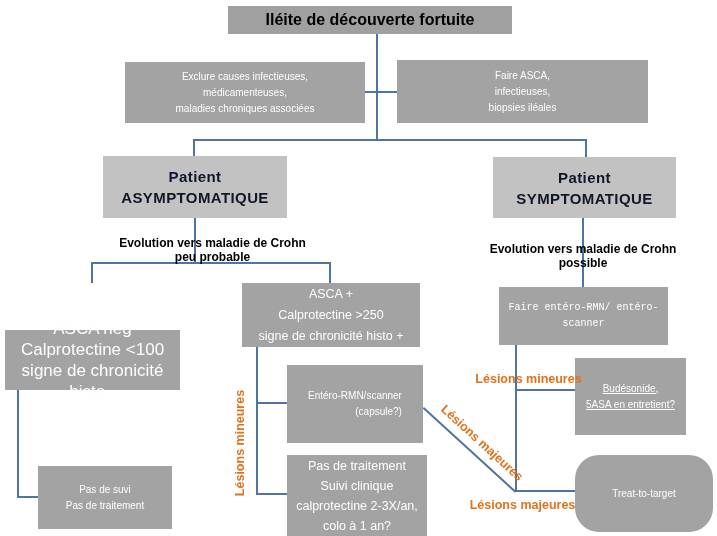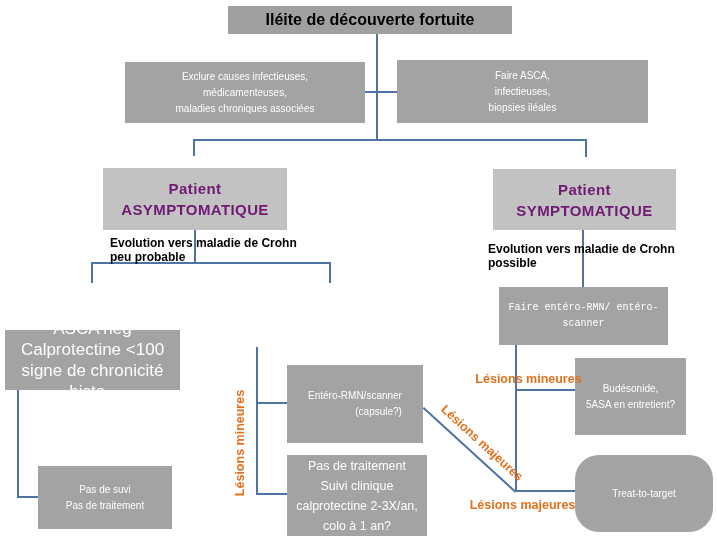--- a/index.html
+++ b/index.html
@@ -9,26 +9,26 @@
   }
   .ln { position:absolute; background:#4e74a4; }
   .diag { transform-origin:0 0; transform:rotate(42.4deg); }
   .box {
     position:absolute; display:flex; align-items:center; justify-content:center;
     text-align:center; white-space:pre-line; box-sizing:border-box;
   }
   .gray  { background:#a3a3a3; color:#fefefe; font-size:10px; line-height:16px; }
   .title { background:#a0a0a0; color:#000000; font-weight:bold; font-size:16px; }
   .patient {
-    background:#c2c2c2; color:#701a75; font-weight:bold; font-size:15px;
-    line-height:21px; letter-spacing:0.4px;margin-top:12px;
+    background:#c2c2c2; color:#0f172a; font-weight:bold; font-size:15px;
+    line-height:21px; letter-spacing:0.4px;
   }
   .evol {
     position:absolute; color:#000000; font-weight:bold; font-size:12px;
-    white-space:pre-line; line-height:13.5px;
+    text-align:center; white-space:pre-line; line-height:13.5px;
   }
   .olabel {
     position:absolute; color:#e2711d; font-weight:bold; font-size:12.5px;
     white-space:nowrap; text-align:center;
   }
 </style>
 </head>
 <body>
 
 <div class="canvas">
@@ -72,36 +72,39 @@
   <div class="evol" style="left:110px; top:237px; width:205px;">Evolution vers maladie de Crohn
 peu probable</div>
 
   <div class="evol" style="left:488px; top:243px; width:190px;">Evolution vers maladie de Crohn
 possible</div>
 
   <div class="box gray" style="left:5px; top:283px; width:175px; height:60px; font-size:17px; line-height:21px;margin-top:47px;">ASCA neg
 Calprotectine &lt;100
 signe de chronicité histo -</div>
 
+  <div class="box gray" style="left:242px; top:283px; width:178px; height:64px; font-size:12.5px; line-height:21px;">ASCA +
+Calprotectine &gt;250
+signe de chronicité histo +</div>
 
   <div class="box gray" style="left:499px; top:287px; width:169px; height:58px;font-family:Liberation Mono, monospace;">Faire entéro-RMN/ entéro-
 scanner</div>
 
   <div class="box gray" style="left:287px; top:365px; width:136px; height:78px;text-align:right;">Entéro-RMN/scanner
 (capsule?)</div>
 
   <div class="box gray" style="left:38px; top:466px; width:134px; height:63px;">Pas de suvi
 Pas de traitement</div>
 
   <div class="box gray" style="left:287px; top:455px; width:140px; height:81px; font-size:12.5px; line-height:20px;">Pas de traitement
 Suivi clinique
 calprotectine 2-3X/an,
 colo à 1 an?</div>
 
-  <div class="box gray" style="left:575px; top:358px; width:111px; height:77px;">Budésonide,
+  <div class="box gray" style="left:575px; top:358px; width:111px; height:77px;text-decoration:underline;">Budésonide,
 5ASA en entretient?</div>
 
   <div class="box gray" style="left:575px; top:455px; width:138px; height:77px;border-radius:24px;">Treat-to-target</div>
 
   <div class="olabel" style="left:180px; top:436px; width:120px; transform:rotate(-90deg);">Lésions mineures</div>
 
   <div class="olabel" style="left:422px; top:436px; width:120px; transform:rotate(42.4deg);">Lésions majeures</div>
 
   <div class="olabel" style="left:472px; top:372px; width:113px;">Lésions mineures</div>
 

